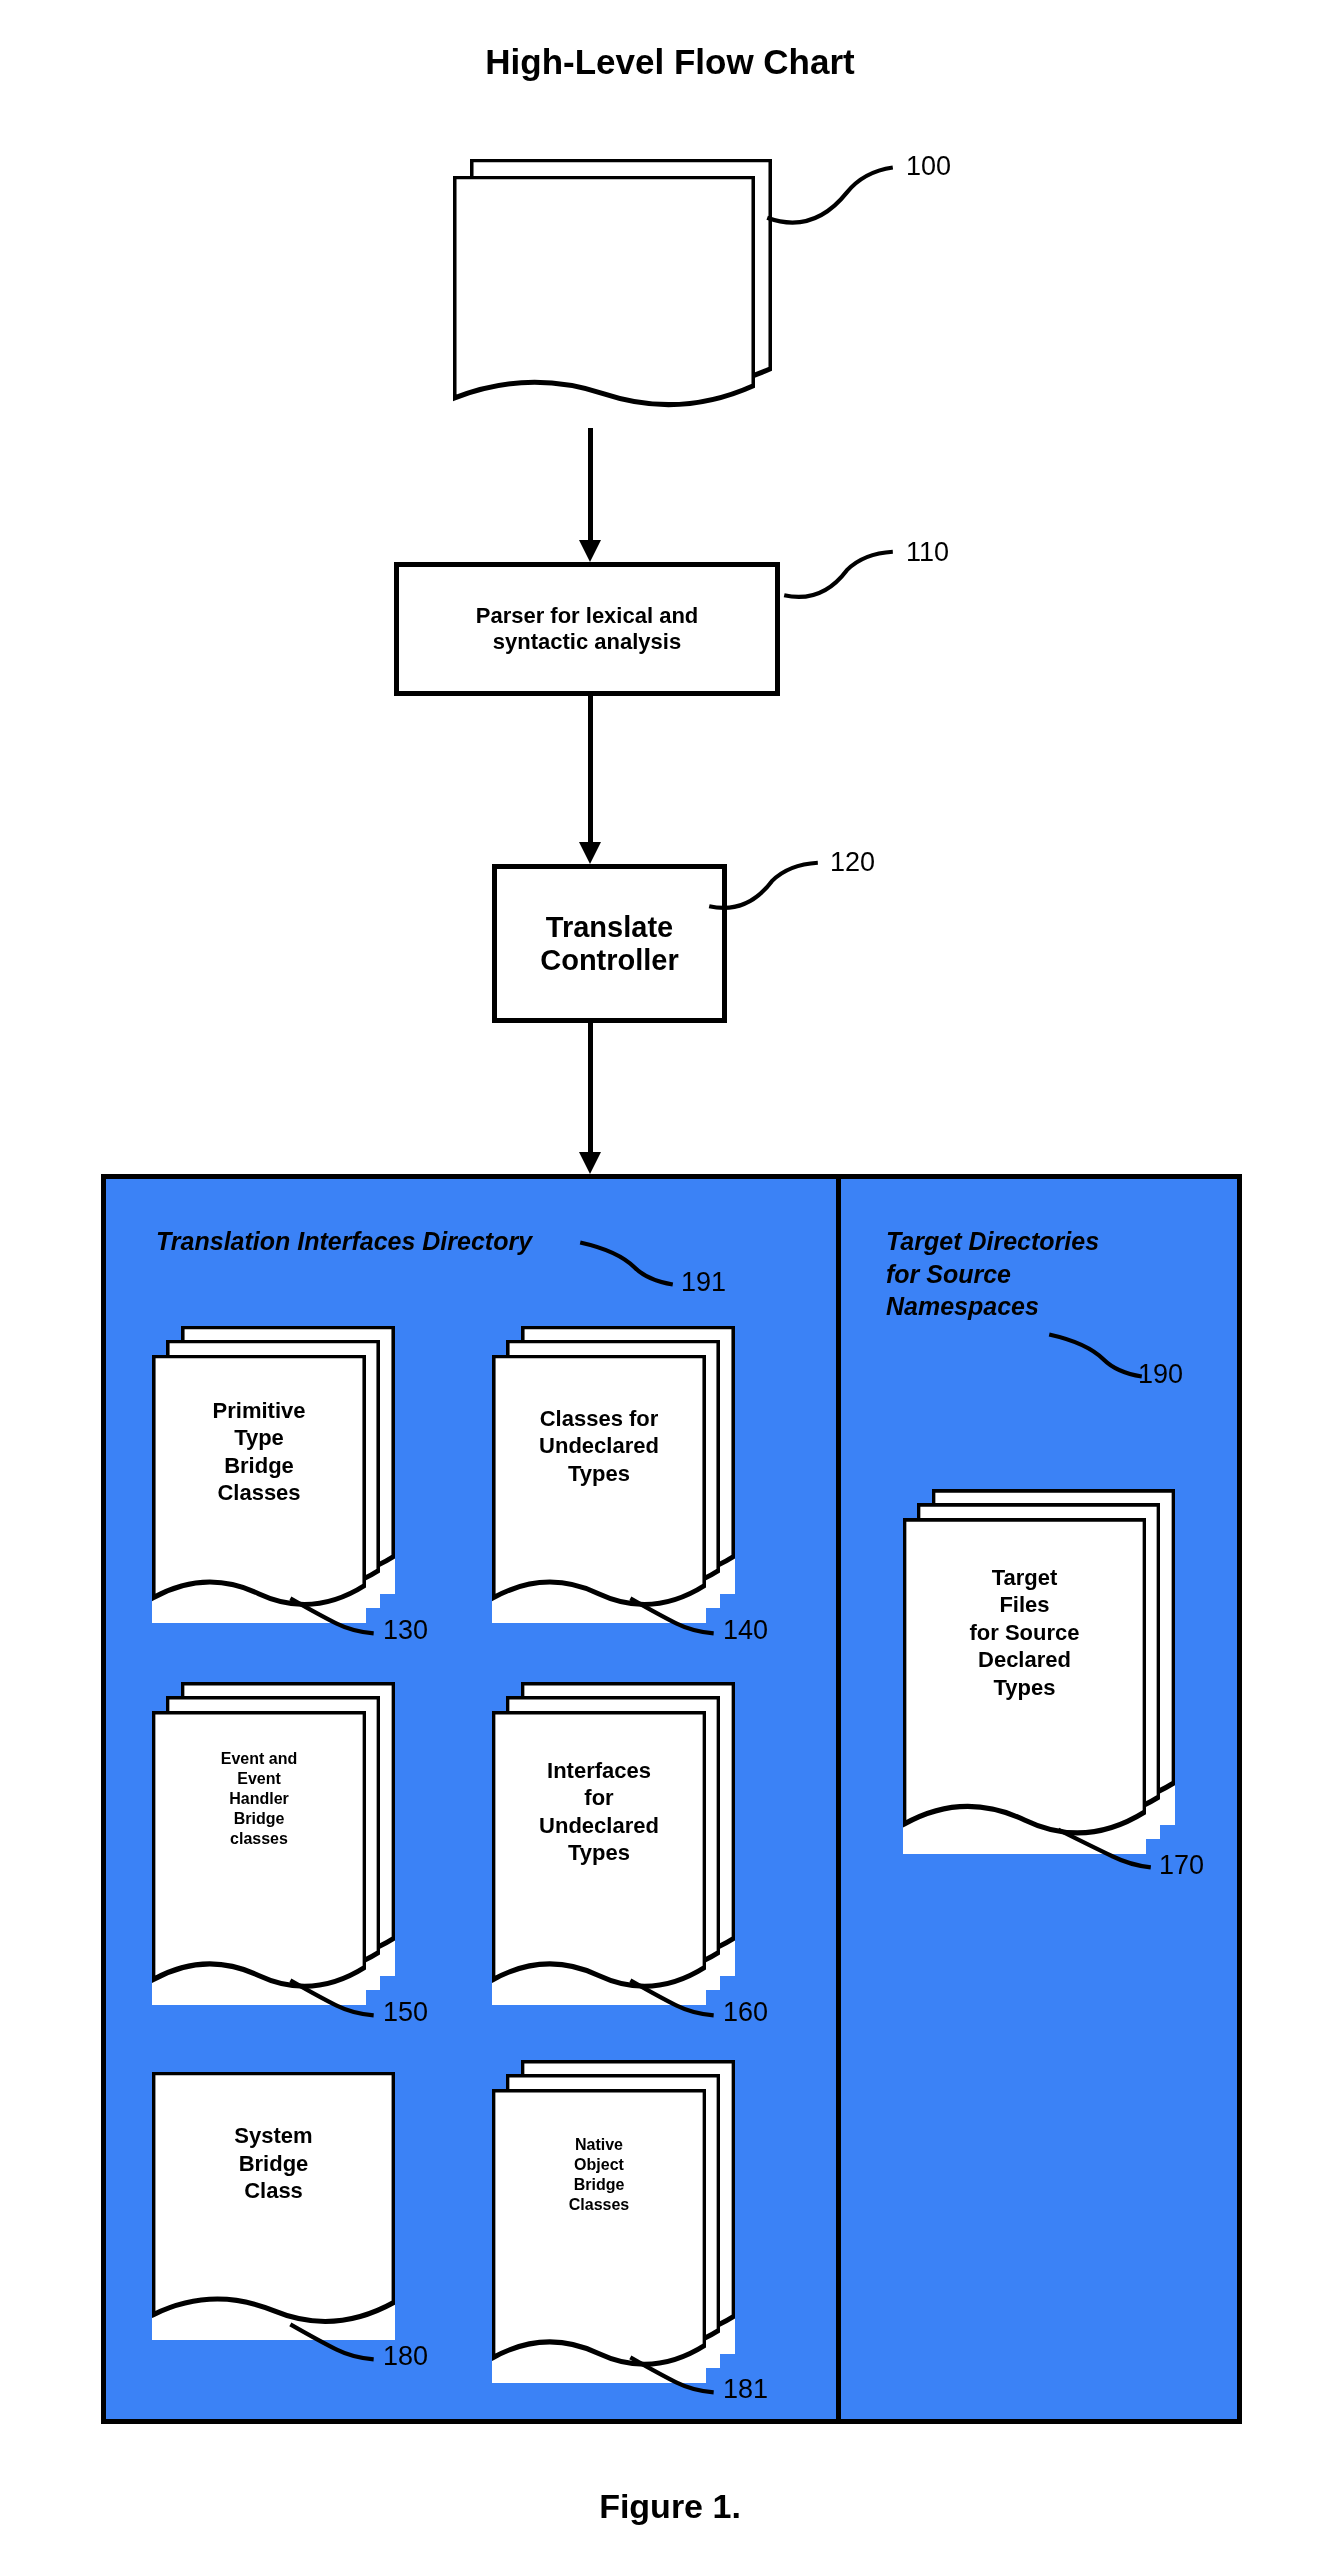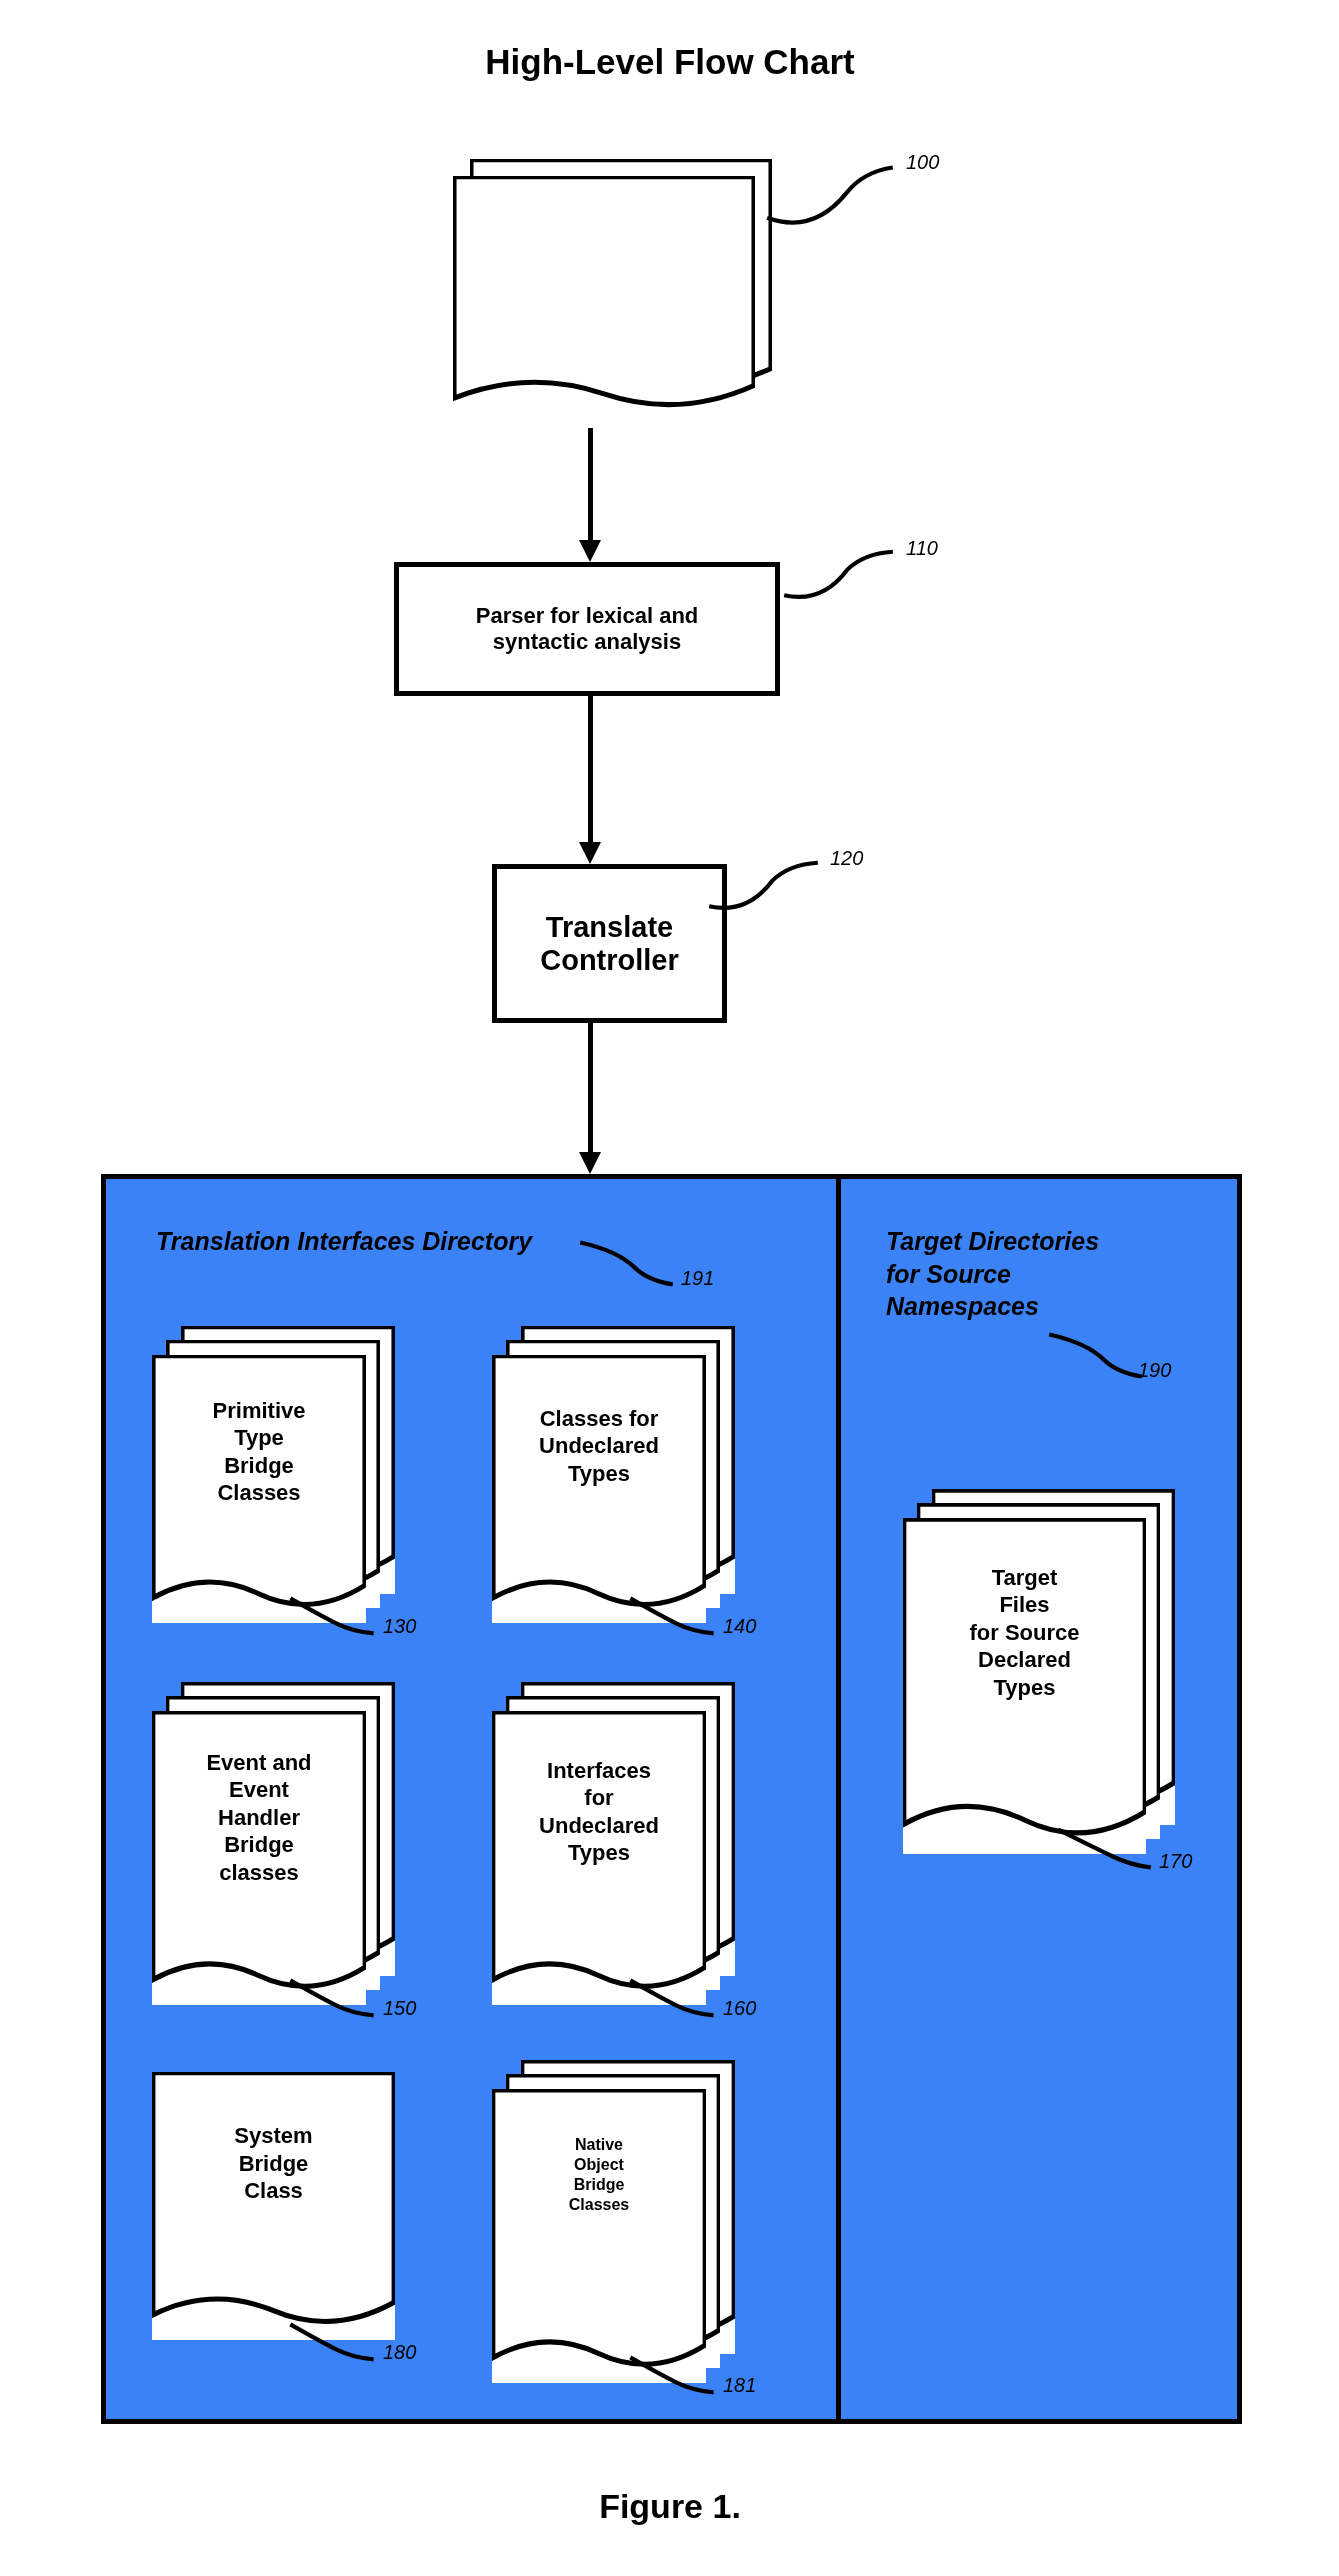--- a/index.html
+++ b/index.html
@@ -66,22 +66,21 @@
     position: absolute;
     border: 5px solid #000;
     background: #3b82f6;
   }
   .divider {
     position: absolute;
     background: #000;
   }
   .ref {
     position: absolute;
-    font-style: italic;
-    font-size: 20px;
+    font-size: 27px;
   }
   .section-label {
     position: absolute;
     font-weight: bold;
     font-style: italic;
     font-size: 25px;
     line-height: 1.3;
   }
   .arrow {
     position: absolute;
@@ -233,21 +232,21 @@
         </div>
       <div class="sheet" style="left:14.3px; top:14.3px;">
           <svg width="214" height="294" viewBox="0 0 255 350">
             <path d="M1 1 H254 V305 Q191 345 127 315 Q64 285 1 320 Z" fill="#fff" stroke="#000" stroke-width="6"></path>
           </svg>
         </div>
       <div class="sheet" style="left:0; top:28.5px;">
           <svg width="214" height="294" viewBox="0 0 255 350">
             <path d="M1 1 H254 V305 Q191 345 127 315 Q64 285 1 320 Z" fill="#fff" stroke="#000" stroke-width="6"></path>
           </svg>
-        <div class="doc-label" style="top:38px; font-size:22px; white-space:pre-line;">Event and
+        <div class="doc-label" style="top:38px; font-size:16px; white-space:pre-line;">Event and
 Event
 Handler
 Bridge
 classes</div>
       </div>
     </div>
     <svg class="callout" style="left:180px; top:793px;" width="92" height="50" viewBox="0 0 110 60">
         <path d="M5 10 Q40 30 60 40 Q80 50 105 52" fill="none" stroke="#000" stroke-width="5"></path>
       </svg>
     <div class="ref" style="left:277px; top:818px;">150</div>

